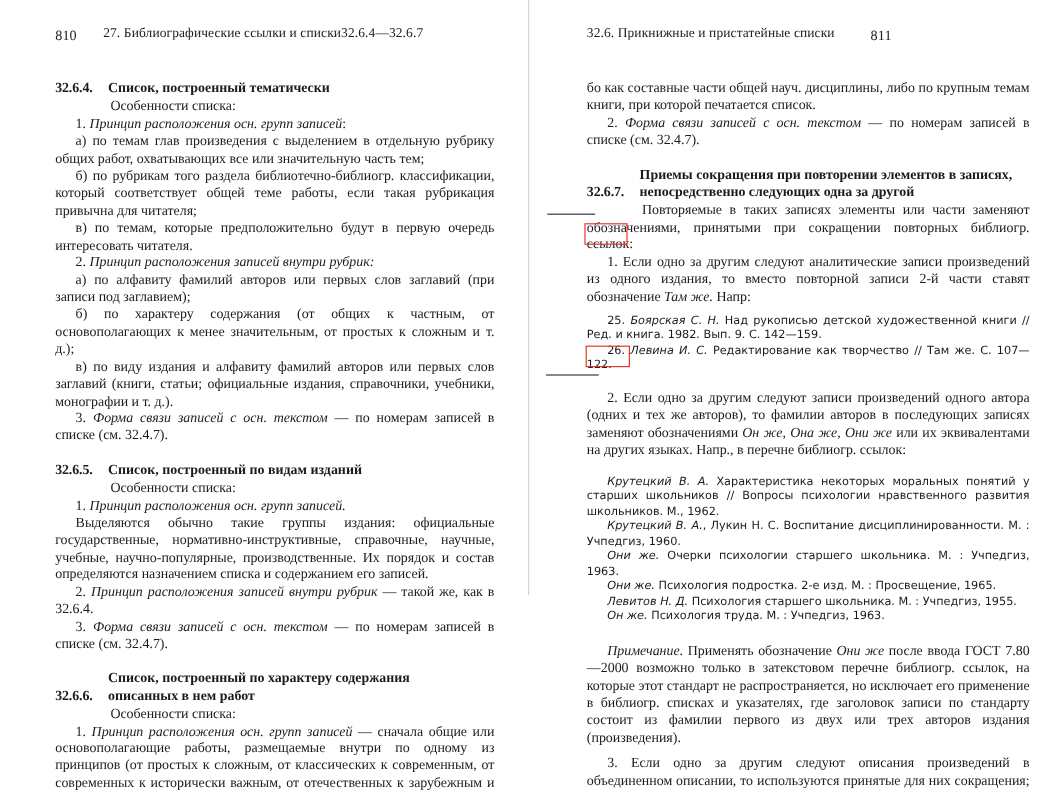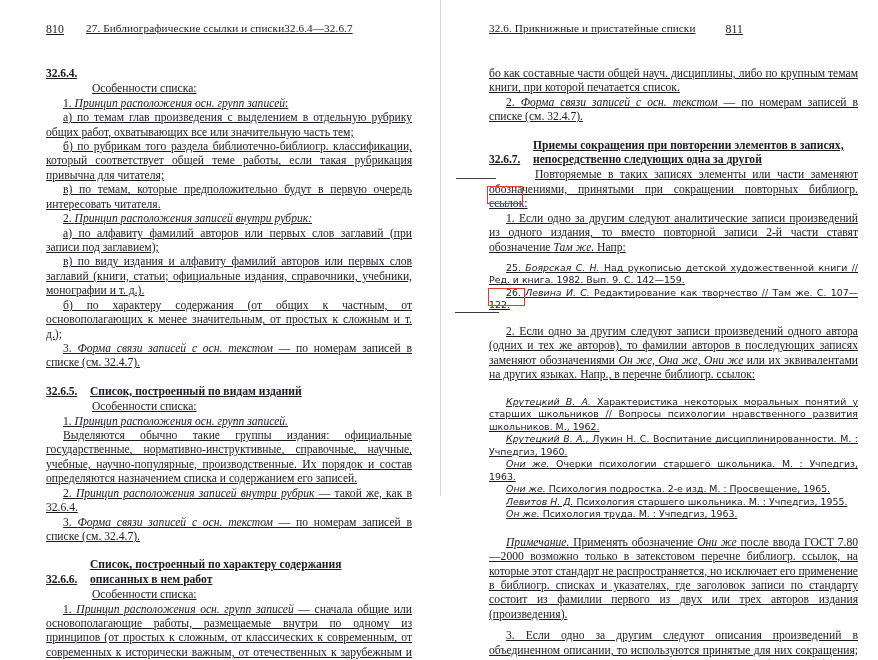--- a/index.html
+++ b/index.html
@@ -13,21 +13,20 @@
     font-family: "Liberation Serif", "DejaVu Serif", serif;
     color: #1a1a22;
     overflow: hidden;
     position: relative;
   }
   .spread {
     position: relative;
     width: 878px;
     height: 496px;
     display: flex;
-    text-decoration: underline;
   }
   .page {
     position: relative;
     box-sizing: border-box;
   }
   .page-left {
     width: 440px;
     padding: 22px 28px 0 46px;
   }
   .page-right {
@@ -115,30 +114,31 @@
   <div class="page page-left">
 
     <div class="running-head rh-left">
       <span class="folio">810</span>
       <span class="rh-title">27. Библиографические ссылки и списки</span>
       <span class="rh-title rh-nums">32.6.4—32.6.7</span>
     </div>
 
     <div class="sec-head">
       <span class="num">32.6.4.</span>
+      <span class="ttl">Список, построенный тематически</span>
     </div>
     <p class="ind-wide">Особенности списка:</p>
     <p><span class="np">1. </span><i>Принцип расположения осн. групп записей</i>:</p>
     <p>а) по темам глав произведения с выделением в отдельную рубрику общих работ, охватывающих все или значительную часть тем;</p>
     <p>б) по рубрикам того раздела библиотечно-библиогр. классификации, который соответствует общей теме работы, если такая рубрикация привычна для читателя;</p>
     <p>в) по темам, которые предположительно будут в первую очередь интересовать читателя.</p>
     <p>2. <i>Принцип расположения записей внутри рубрик:</i></p>
     <p>а) по алфавиту фамилий авторов или первых слов заглавий (при записи под заглавием);</p>
+    <p>б) по характеру содержания (от общих к частным, от основополагающих к менее значительным, от простых к сложным и т. д.);</p>
     <p>в) по виду издания и алфавиту фамилий авторов или первых слов заглавий (книги, статьи; официальные издания, справочники, учебники, монографии и т. д.).</p>
-    <p>б) по характеру содержания (от общих к частным, от основополагающих к менее значительным, от простых к сложным и т. д.);</p>
     <p>3. <i>Форма связи записей с осн. текстом</i> — по номерам записей в списке (см. 32.4.7).</p>
 
     <div class="sec-head">
       <span class="num">32.6.5.</span>
       <span class="ttl">Список, построенный по видам изданий</span>
     </div>
     <p class="ind-wide">Особенности списка:</p>
     <p>1. <i>Принцип расположения осн. групп записей.</i></p>
     <p>Выделяются обычно такие группы издания: официальные государственные, нормативно-инструктивные, справочные, научные, учебные, научно-популярные, производственные. Их порядок и состав определяются назначением списка и содержанием его записей.</p>
     <p>2. <i>Принцип расположения записей внутри рубрик</i> — такой же, как в 32.6.4.</p>

